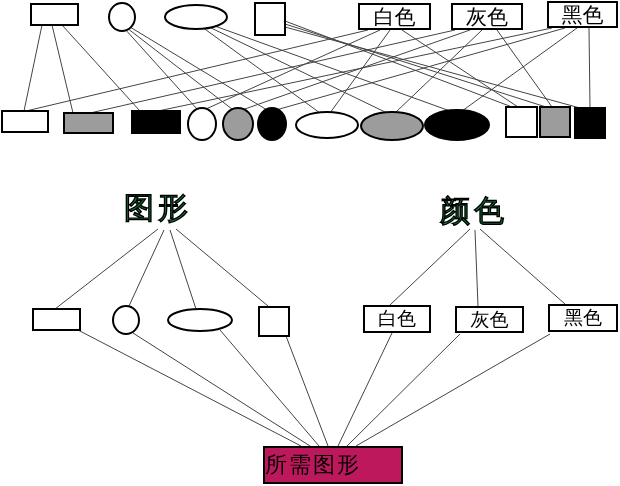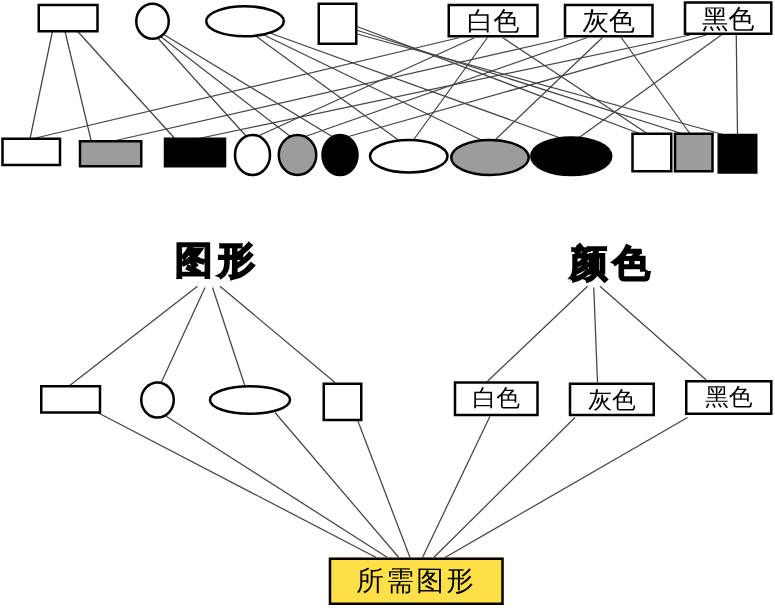--- a/index.html
+++ b/index.html
@@ -17,29 +17,29 @@
   .fill-gray{fill:#9c9c9c;}
   .fill-black{fill:#000000;}
   .label-box{
     position:absolute;box-sizing:border-box;
     border:2px solid #000000;background:#ffffff;
     display:flex;align-items:center;justify-content:center;
     font-size:21px;color:#000000;white-space:nowrap;
   }
   .label-box.small{font-size:19px;}
   .big-label{
-    position:absolute;color:#1d4ed8;
-    font-size:30px;font-weight:bold;letter-spacing:4px;
+    position:absolute;color:#15803d;
+    font-size:30px;font-weight:normal;letter-spacing:4px;
     -webkit-text-stroke:1.4px #000000;
-    text-align:right;white-space:nowrap;
+    text-align:left;white-space:nowrap;
   }
   .result-box{
     position:absolute;box-sizing:border-box;
-    border:2px solid #000000;background:#fde047;
-    display:flex;align-items:center;justify-content:center;
+    border:2px solid #000000;background:#be185d;
+    display:flex;align-items:center;justify-content:flex-start;
     font-size:22px;color:#000000;letter-spacing:2px;white-space:nowrap;
   }
 </style>
 </head>
 <body>
 
 <div class="stage">
 
   <svg width="620" height="486" viewBox="0 0 620 486">
 

